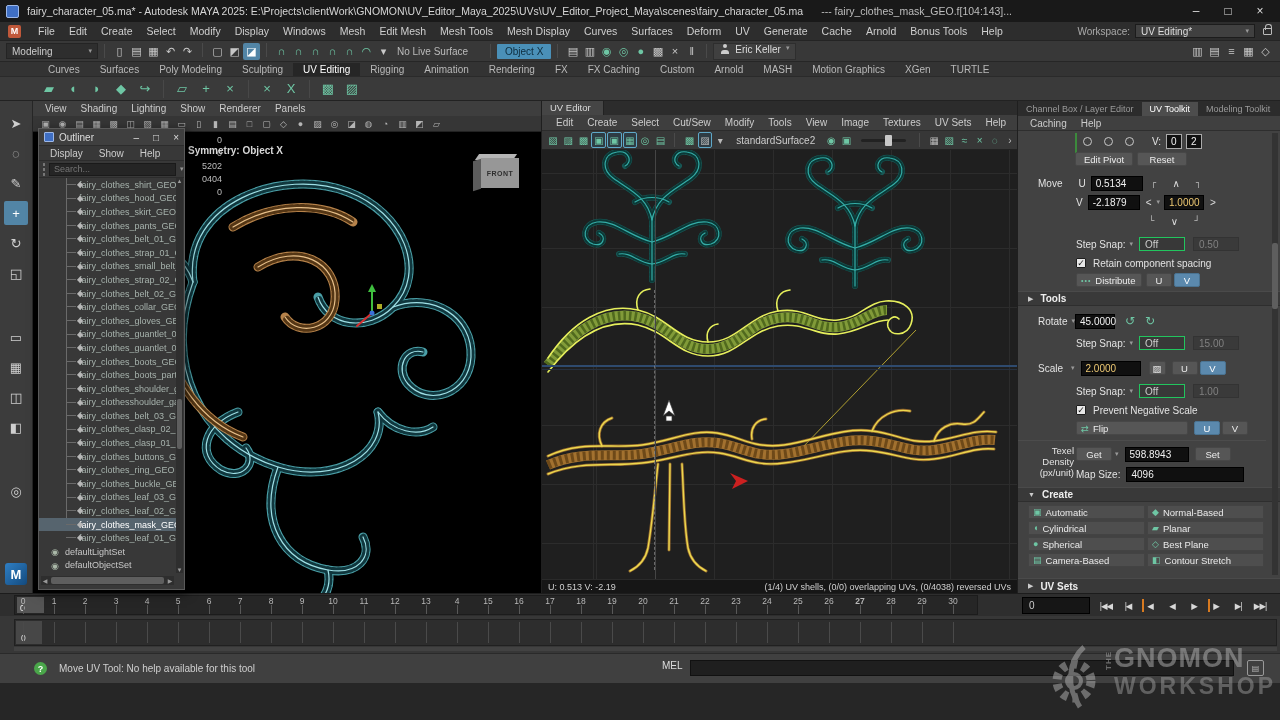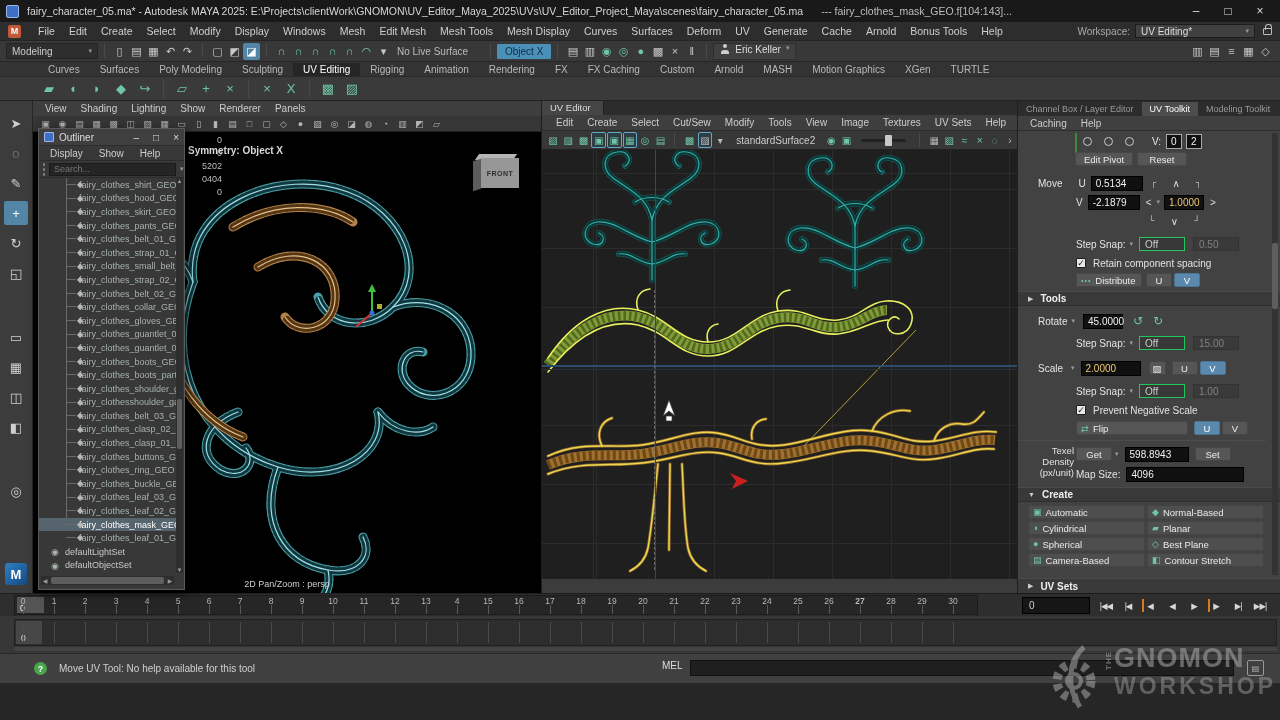--- a/index.html
+++ b/index.html
@@ -407,21 +407,20 @@
             <div>5202</div>
             <div>0404</div>
             <div>0</div>
           </div>
         <div class="symhud">Symmetry: Object X</div>
         <div class="vcube">
           <div class="top"></div>
             <div class="side"></div>
           <div class="face">FRONT</div>
         </div>
-        <div class="panzoom">2D Pan/Zoom : persp</div>
       </div>
 
       <div class="abs outliner">
         <div class="ol-title">
           <div class="ol-ico"></div>
           <span>Outliner</span>
           <span style="margin-left:auto;display:flex;gap:8px">
             <span class="ol-wbtn">–</span>
             <span class="ol-wbtn">□</span>
             <span class="ol-wbtn">×</span>
@@ -703,20 +702,24 @@
           </g>
 
           <polygon points="188,323 206,331 190,339 194,331" fill="#cc2020"></polygon>
 
           <g>
             <polygon points="127,250 121,266 127,261 133,266" fill="#fff" stroke="#333" stroke-width=".7"></polygon>
             <rect x="124" y="266" width="6" height="5" fill="#fff" stroke="#333" stroke-width=".7"></rect>
           </g>
         </svg>
       </div>
+      <div class="uv-status">
+        <span>U:  0.513 V:  -2.19</span>
+        <span>(1/4) UV shells, (0/0) overlapping UVs, (0/4038) reversed UVs</span>
+      </div>
     </div>
 
     <div class="abs rp">
       <div class="rp-tabs">
           <div class="rp-tab">Channel Box / Layer Editor</div>
           <div class="rp-tab active">UV Toolkit</div>
           <div class="rp-tab">Modeling Toolkit</div>
         </div>
       <div class="rp-menus">
           <div class="pmitem">Caching</div>
@@ -779,21 +782,21 @@
         </div>
 
         <div class="sechdr" style="top:160px">
           <span class="tri">▶</span>
             <span class="t">Tools</span>
         </div>
 
         <div class="tkrow" style="top:182px">
           <span class="tklab" style="margin-left:20px">Rotate</span>
           <span class="caret" style="margin-left:4px">▾</span>
-          <span class="nfield" style="margin-left:8px;width:40px">45.0000</span>
+          <span class="nfield" style="margin-left:0;width:40px">45.0000</span>
           <span style="margin-left:10px;color:#6ec6a4;font-size:12px">↺</span>
           <span style="margin-left:10px;color:#6ec6a4;font-size:12px">↻</span>
         </div>
         <div class="tkrow" style="top:204px">
           <span class="tklab" style="margin-left:58px">Step Snap:</span>
           <span class="caret" style="margin-left:4px">▾</span>
           <span class="ofield" style="margin-left:6px;width:46px">Off</span>
           <span class="dfield" style="margin-left:8px;width:46px">15.00</span>
         </div>
 

